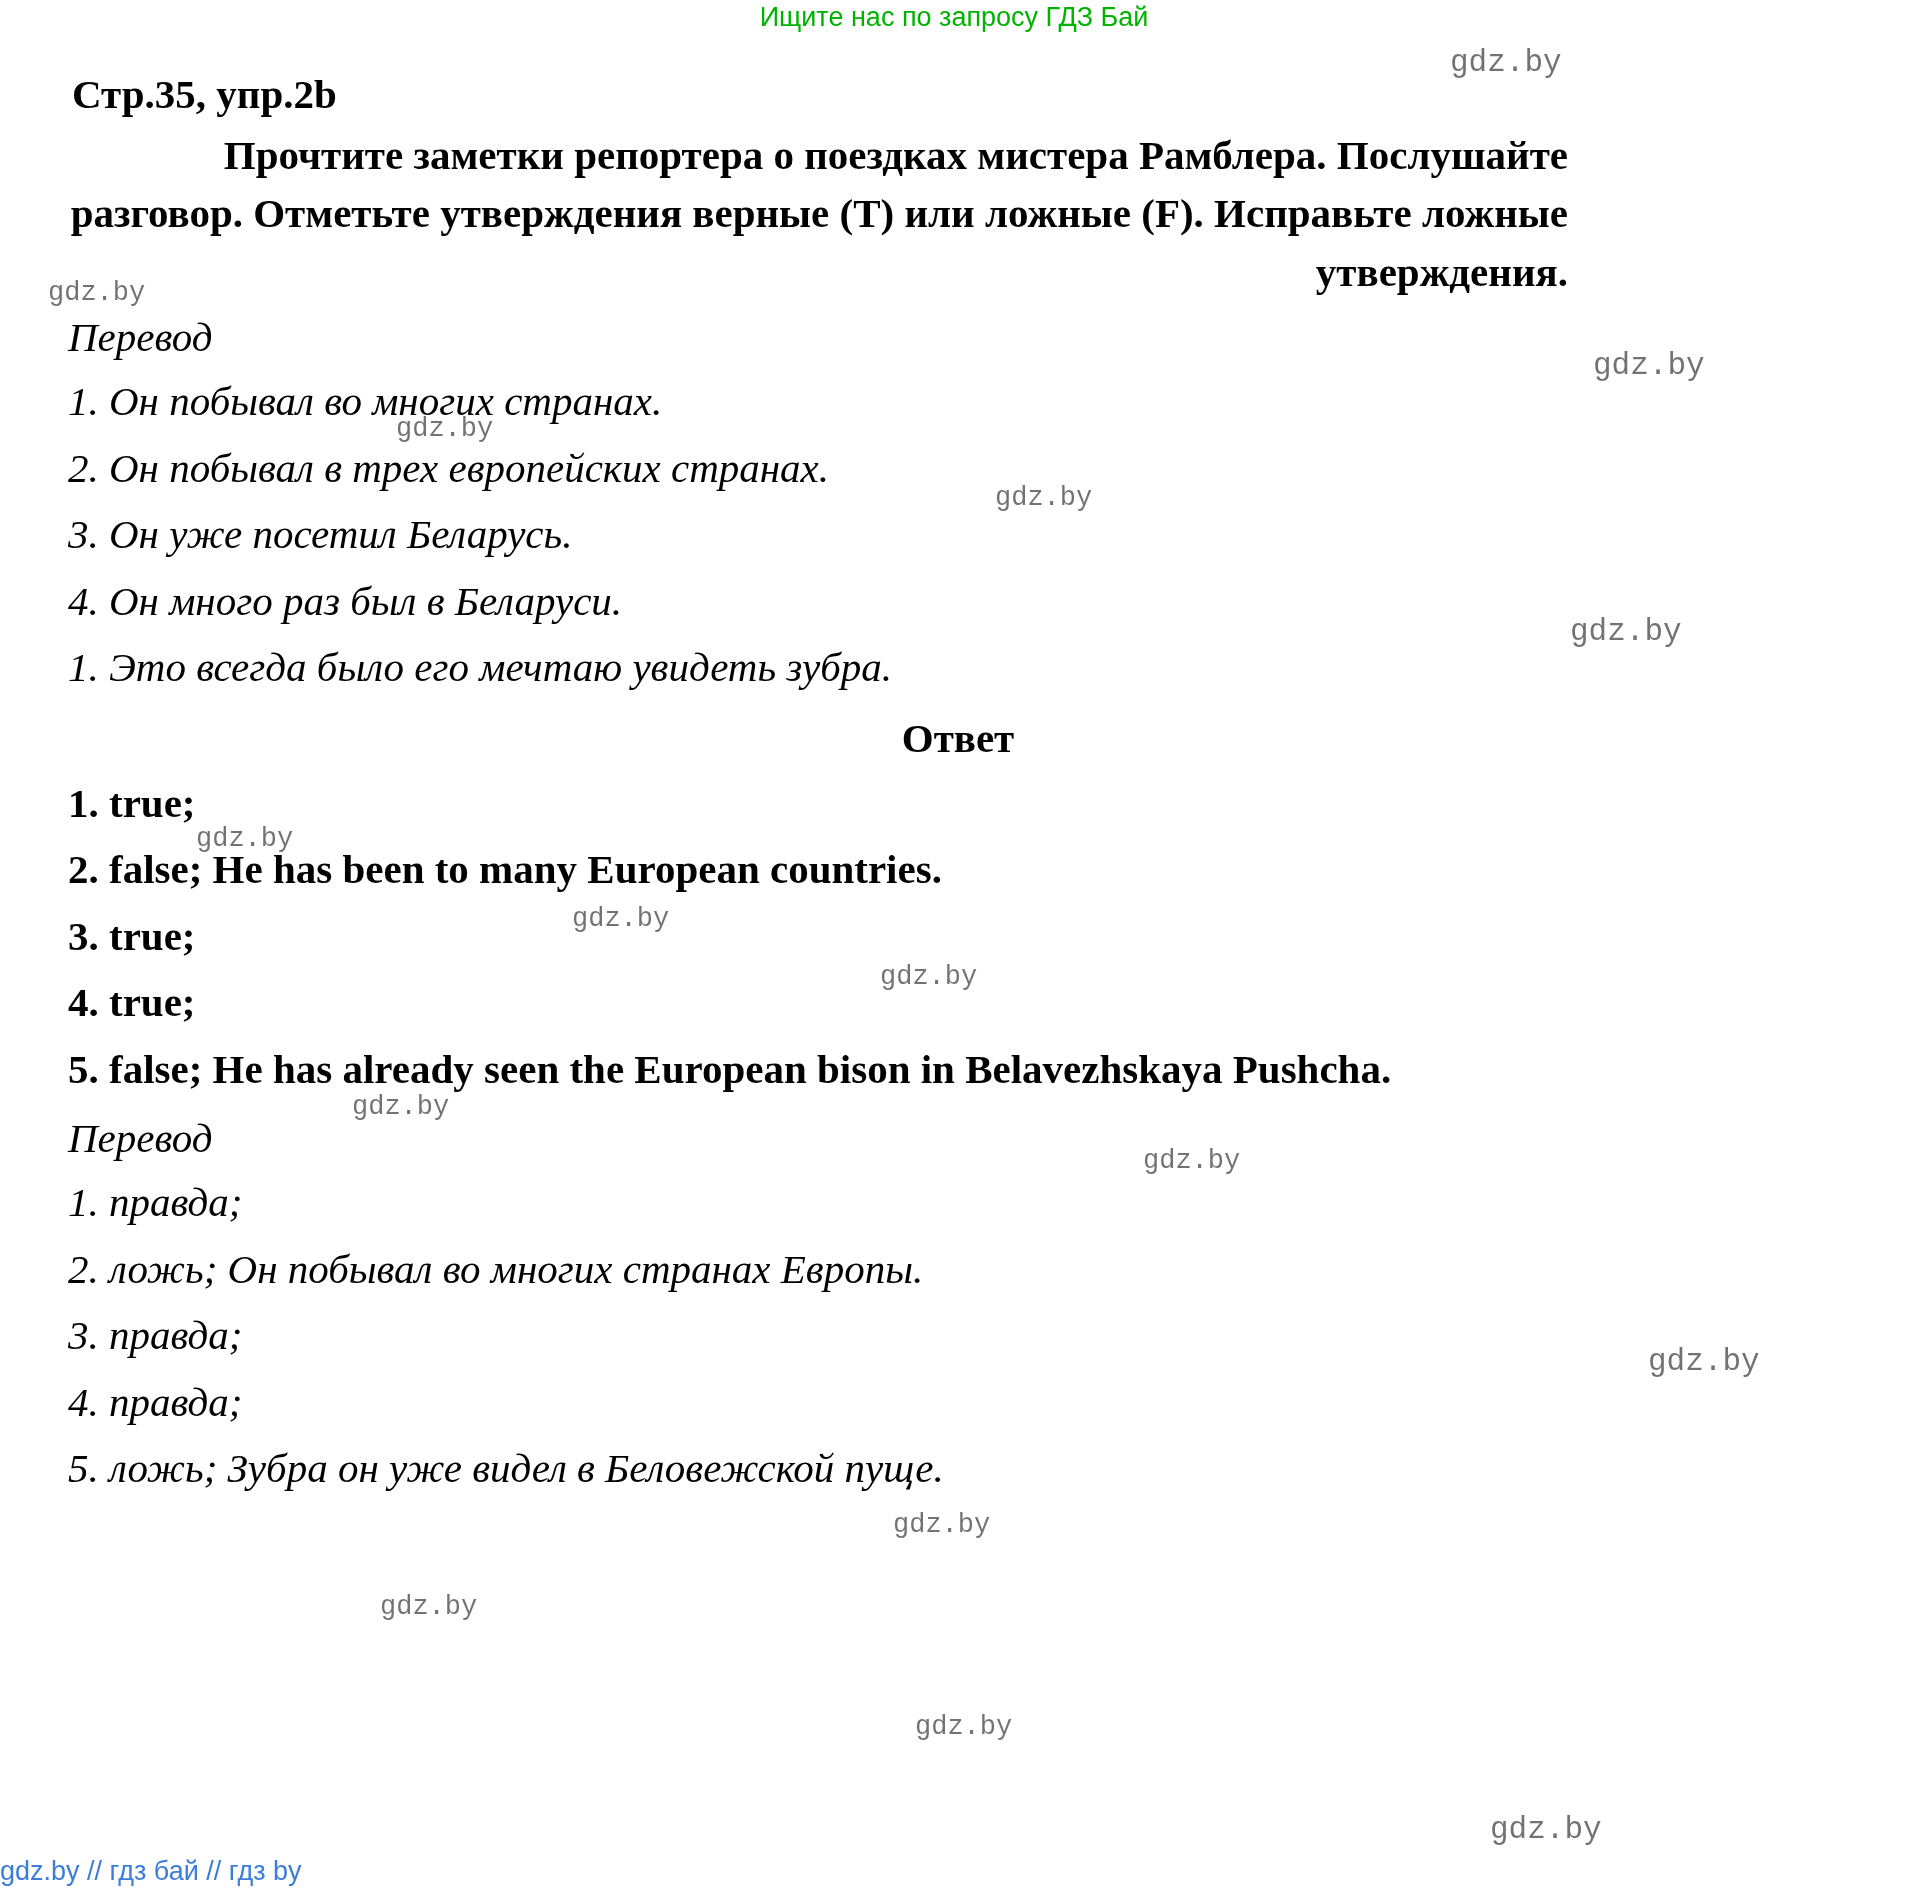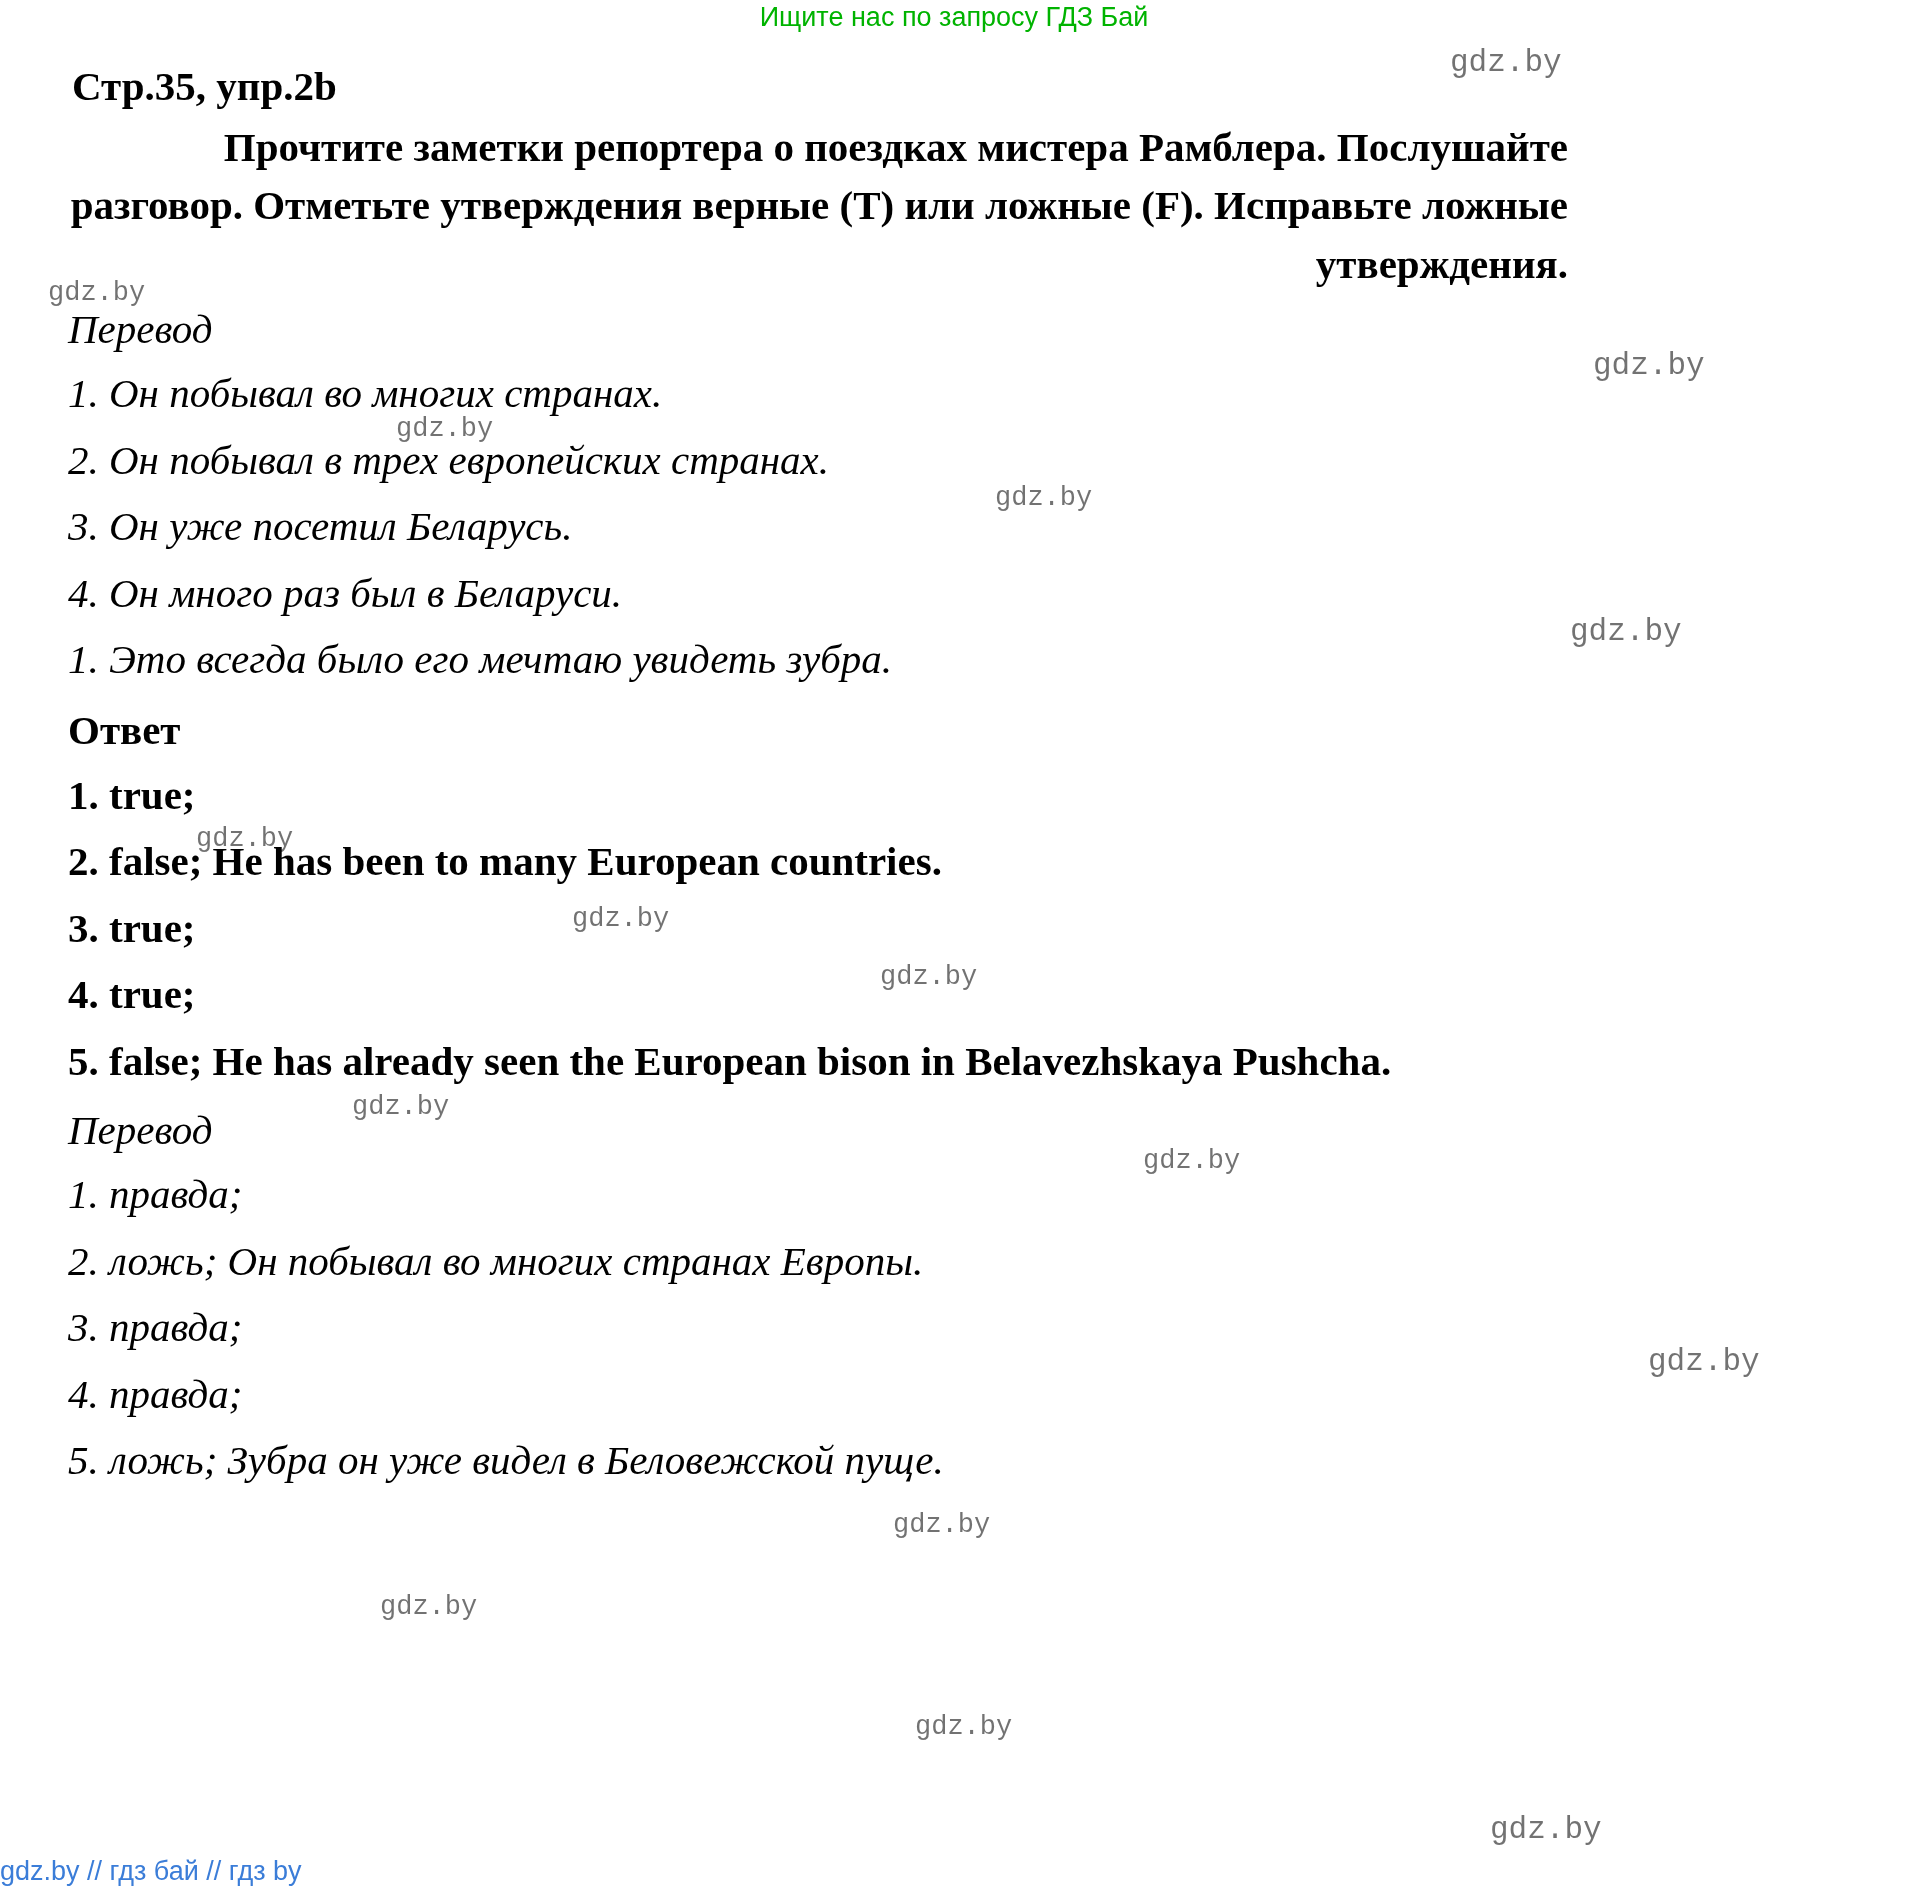--- a/index.html
+++ b/index.html
@@ -29,20 +29,21 @@
     width: 100%;
     text-align: center;
     font-family: "Liberation Sans", sans-serif;
     font-size: 27px;
     color: #00b300;
     font-weight: 400;
   }
   .content {
     position: relative;
     padding-top: 60px;
+    margin-top: 8px;
   }
   .heading {
     font-weight: bold;
     font-size: 41px;
     line-height: 1.25;
     margin: 0 0 6px 12px;
   }
   .task-title {
     font-weight: bold;
     font-size: 41px;
@@ -55,20 +56,21 @@
     font-style: italic;
     font-size: 41px;
     line-height: 1.5;
     margin: 6px 0 0 8px;
   }
   .section-label-bold {
     font-weight: bold;
     font-size: 41px;
     line-height: 1.5;
     margin: 8px 0 0 8px;
+    text-align: center;
   }
   .italic-line {
     font-style: italic;
     font-size: 41px;
     line-height: 1.62;
     margin: 0 0 0 8px;
   }
   .bold-line {
     font-weight: bold;
     font-size: 41px;

